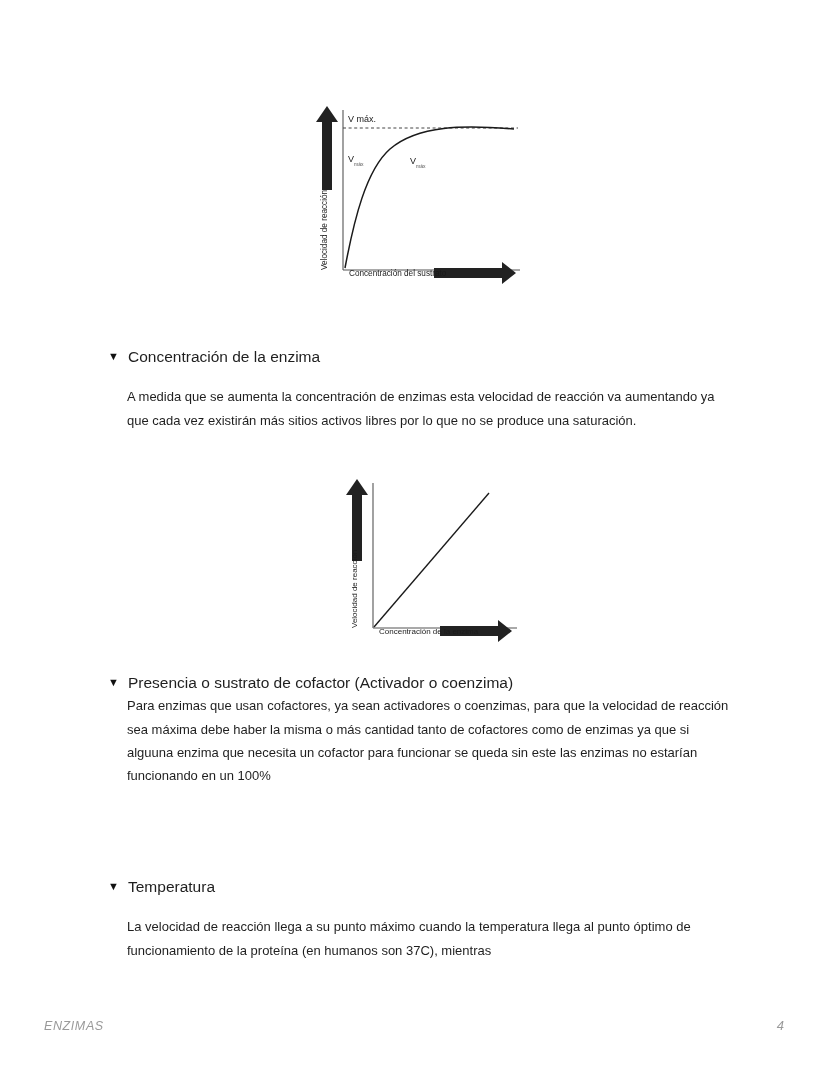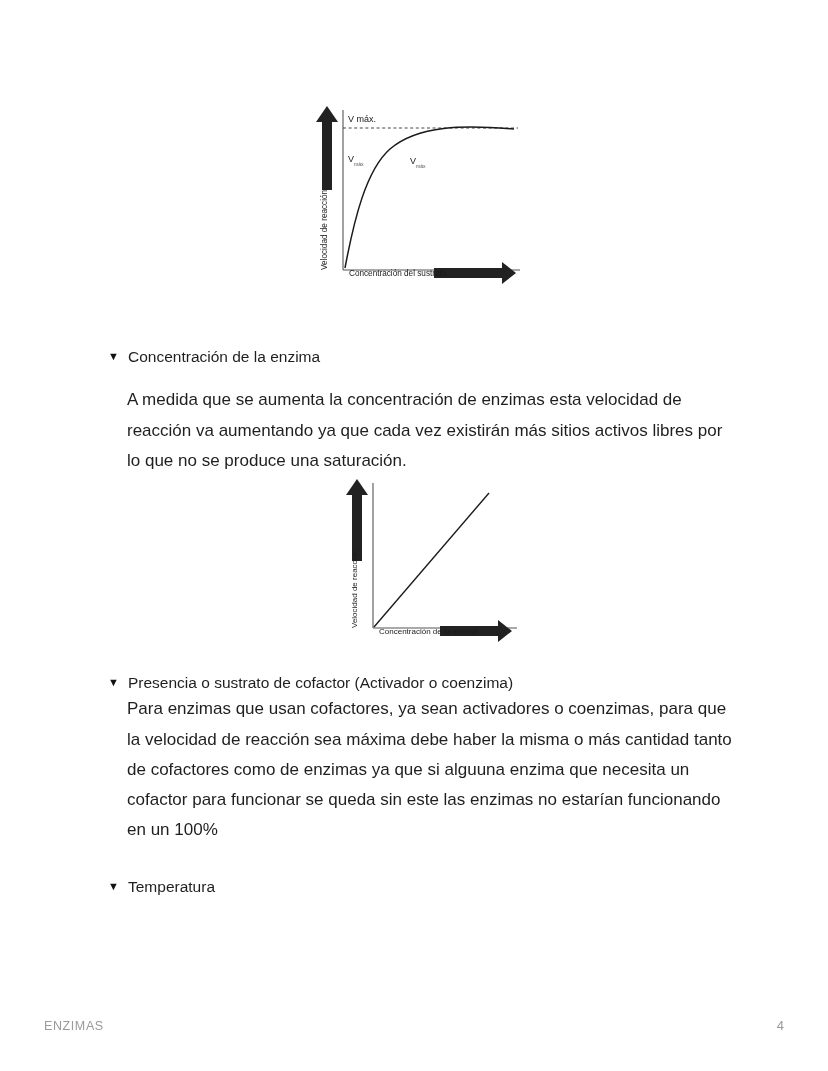--- a/index.html
+++ b/index.html
@@ -47,38 +47,39 @@
     width: 20px;
     font-size: 11px;
     line-height: 1.9;
     color: #111111;
   }
   .bullet-label { flex: 1 1 auto; }
 
   .para {
     margin-left: 127px;
     margin-right: 90px;
-    font-size: 17px;
+    font-size: 13px;
     line-height: 1.78;
     color: #1f1f1f;
     text-align: left;
   }
 
   
   .footer {
     position: absolute;
     left: 44px;
     right: 44px;
     bottom: 38px;
     display: flex;
     justify-content: space-between;
     align-items: baseline;
     font-size: 12.5px;
     letter-spacing: 0.6px;
     color: #9a9a9a;
+    font-style: italic;
   }
   .footer-page { font-size: 13px; letter-spacing: 0; }
 
   
   .abs { position: absolute; }
 </style>
 </head>
 <body>
 
 <div class="page">
@@ -157,20 +158,21 @@
       <span class="bullet-label">Presencia o sustrato de cofactor (Activador o coenzima)</span>
     </div>
     <div class="para" style="">Para enzimas que usan cofactores, ya sean activadores o coenzimas, para que la velocidad de reacción sea máxima debe haber la misma o más cantidad tanto de cofactores como de enzimas ya que si alguuna enzima que necesita un cofactor para funcionar se queda sin este las enzimas no estarían funcionando en un 100%</div>
   </div>
 
   <div class="section abs" style="top:876px; left:0; right:0;">
     <div class="bullet-heading">
       <span class="bullet-marker">▼</span>
       <span class="bullet-label">Temperatura</span>
     </div>
+    <div class="para" style="margin-top:17px;">La velocidad de reacción llega a su punto máximo cuando la temperatura llega al punto óptimo de funcionamiento de la proteína (en humanos son 37C), mientras</div>
   </div>
 
   <div class="footer">
     <span>ENZIMAS</span>
     <span class="footer-page">4</span>
   </div>
 
 </div>
 
 </body></html>

